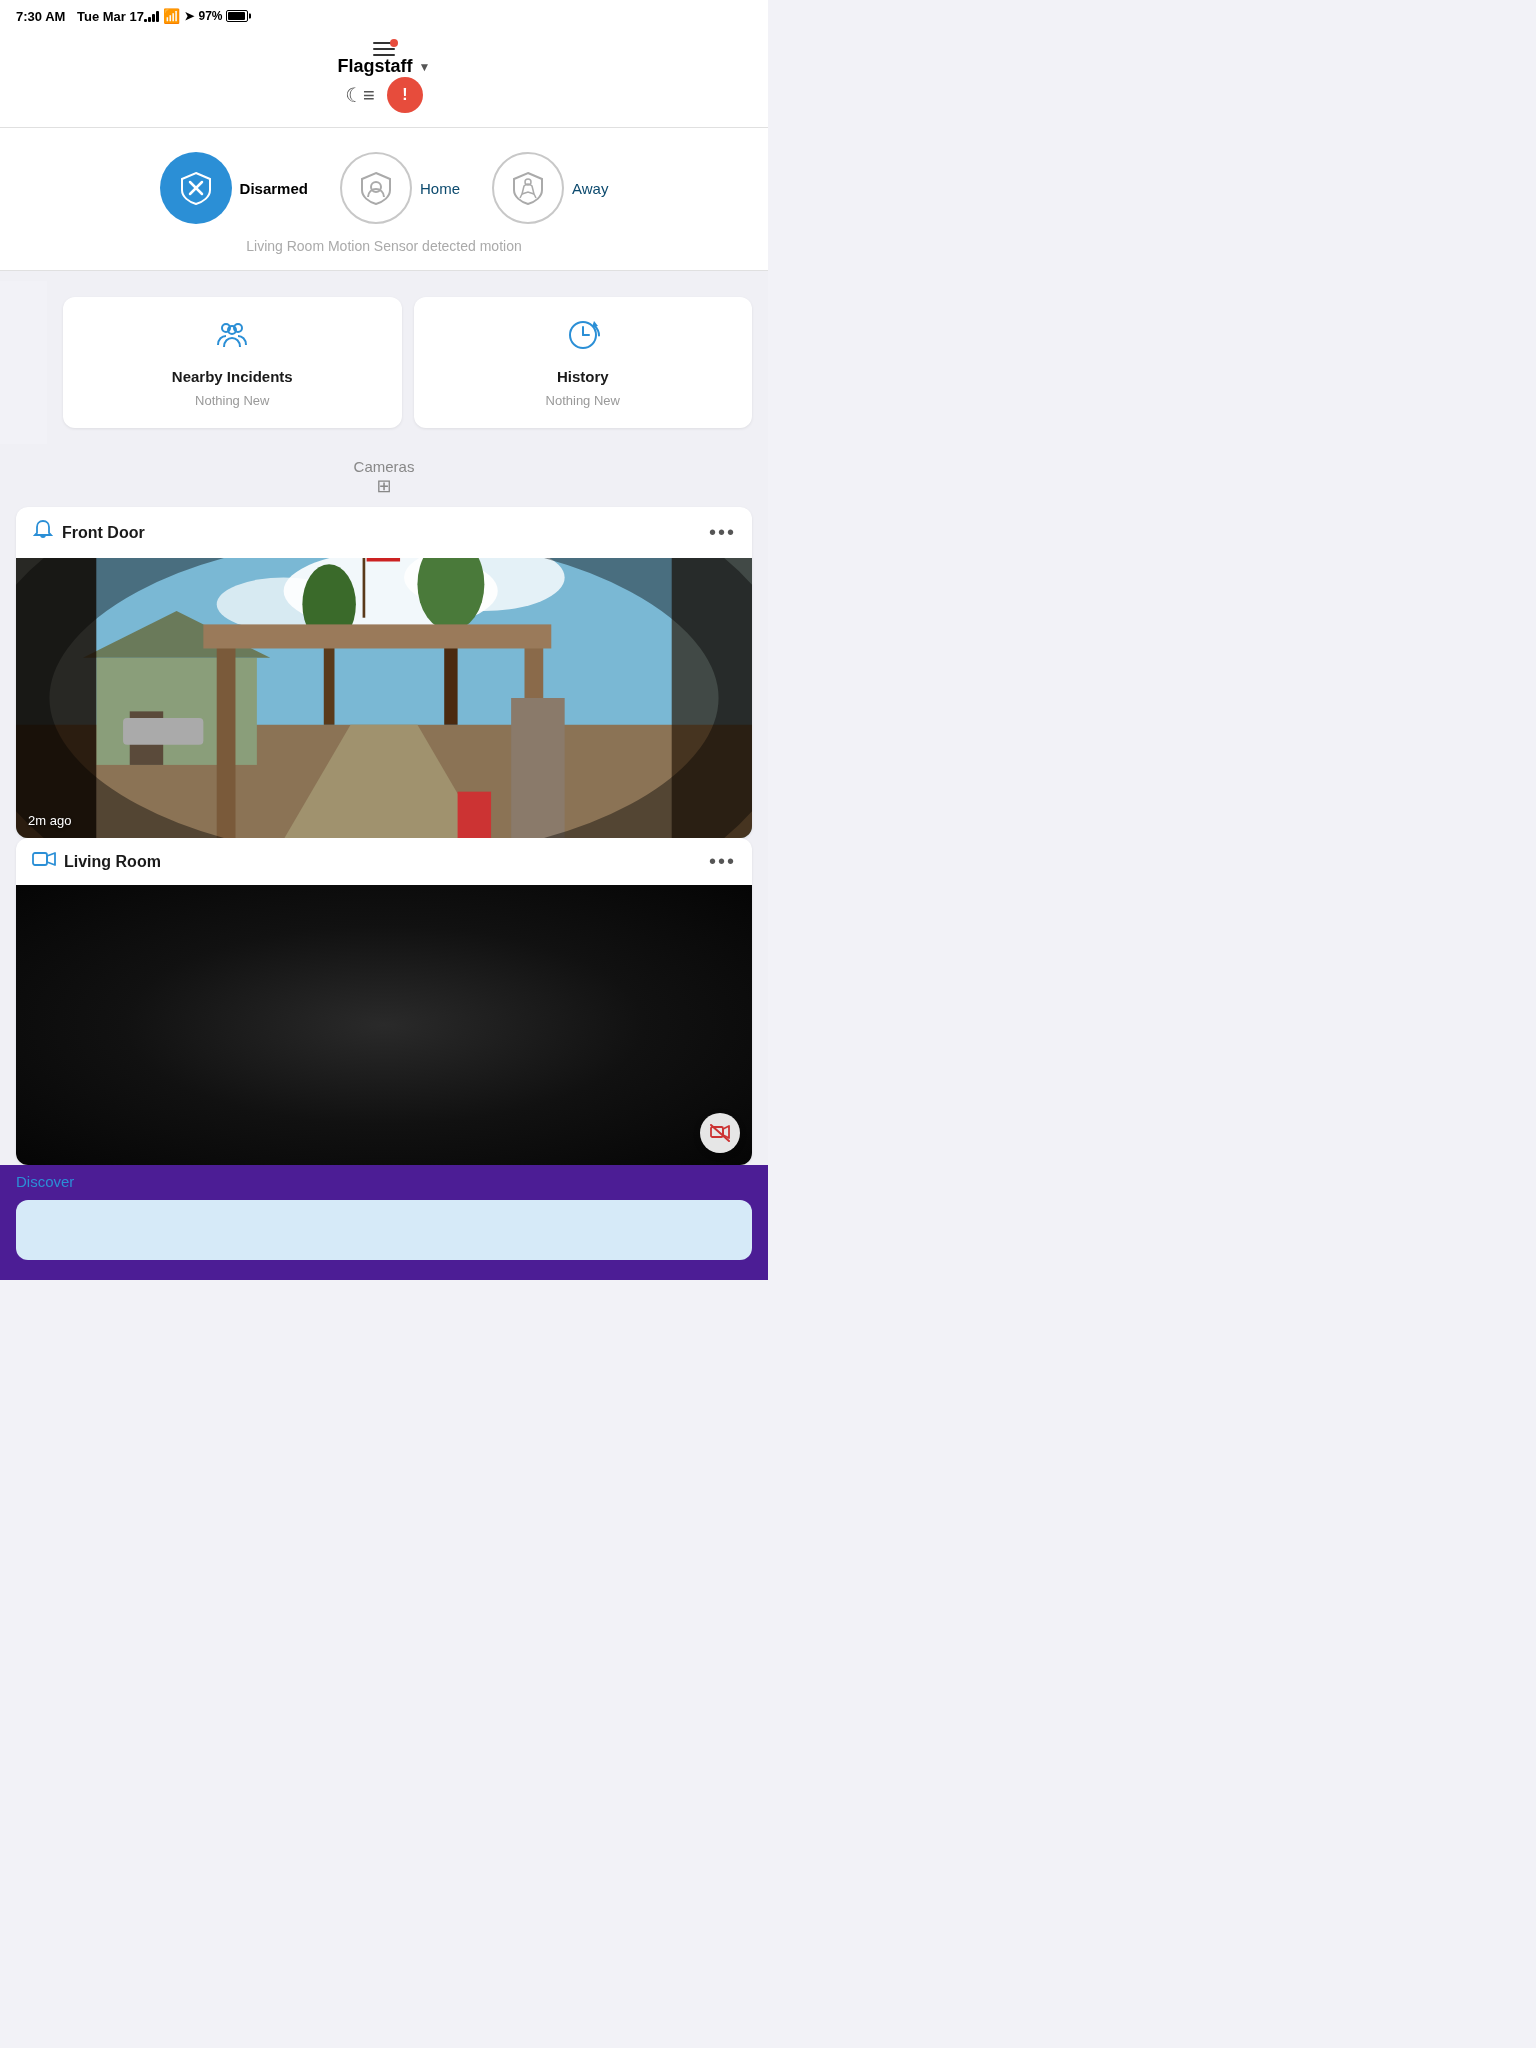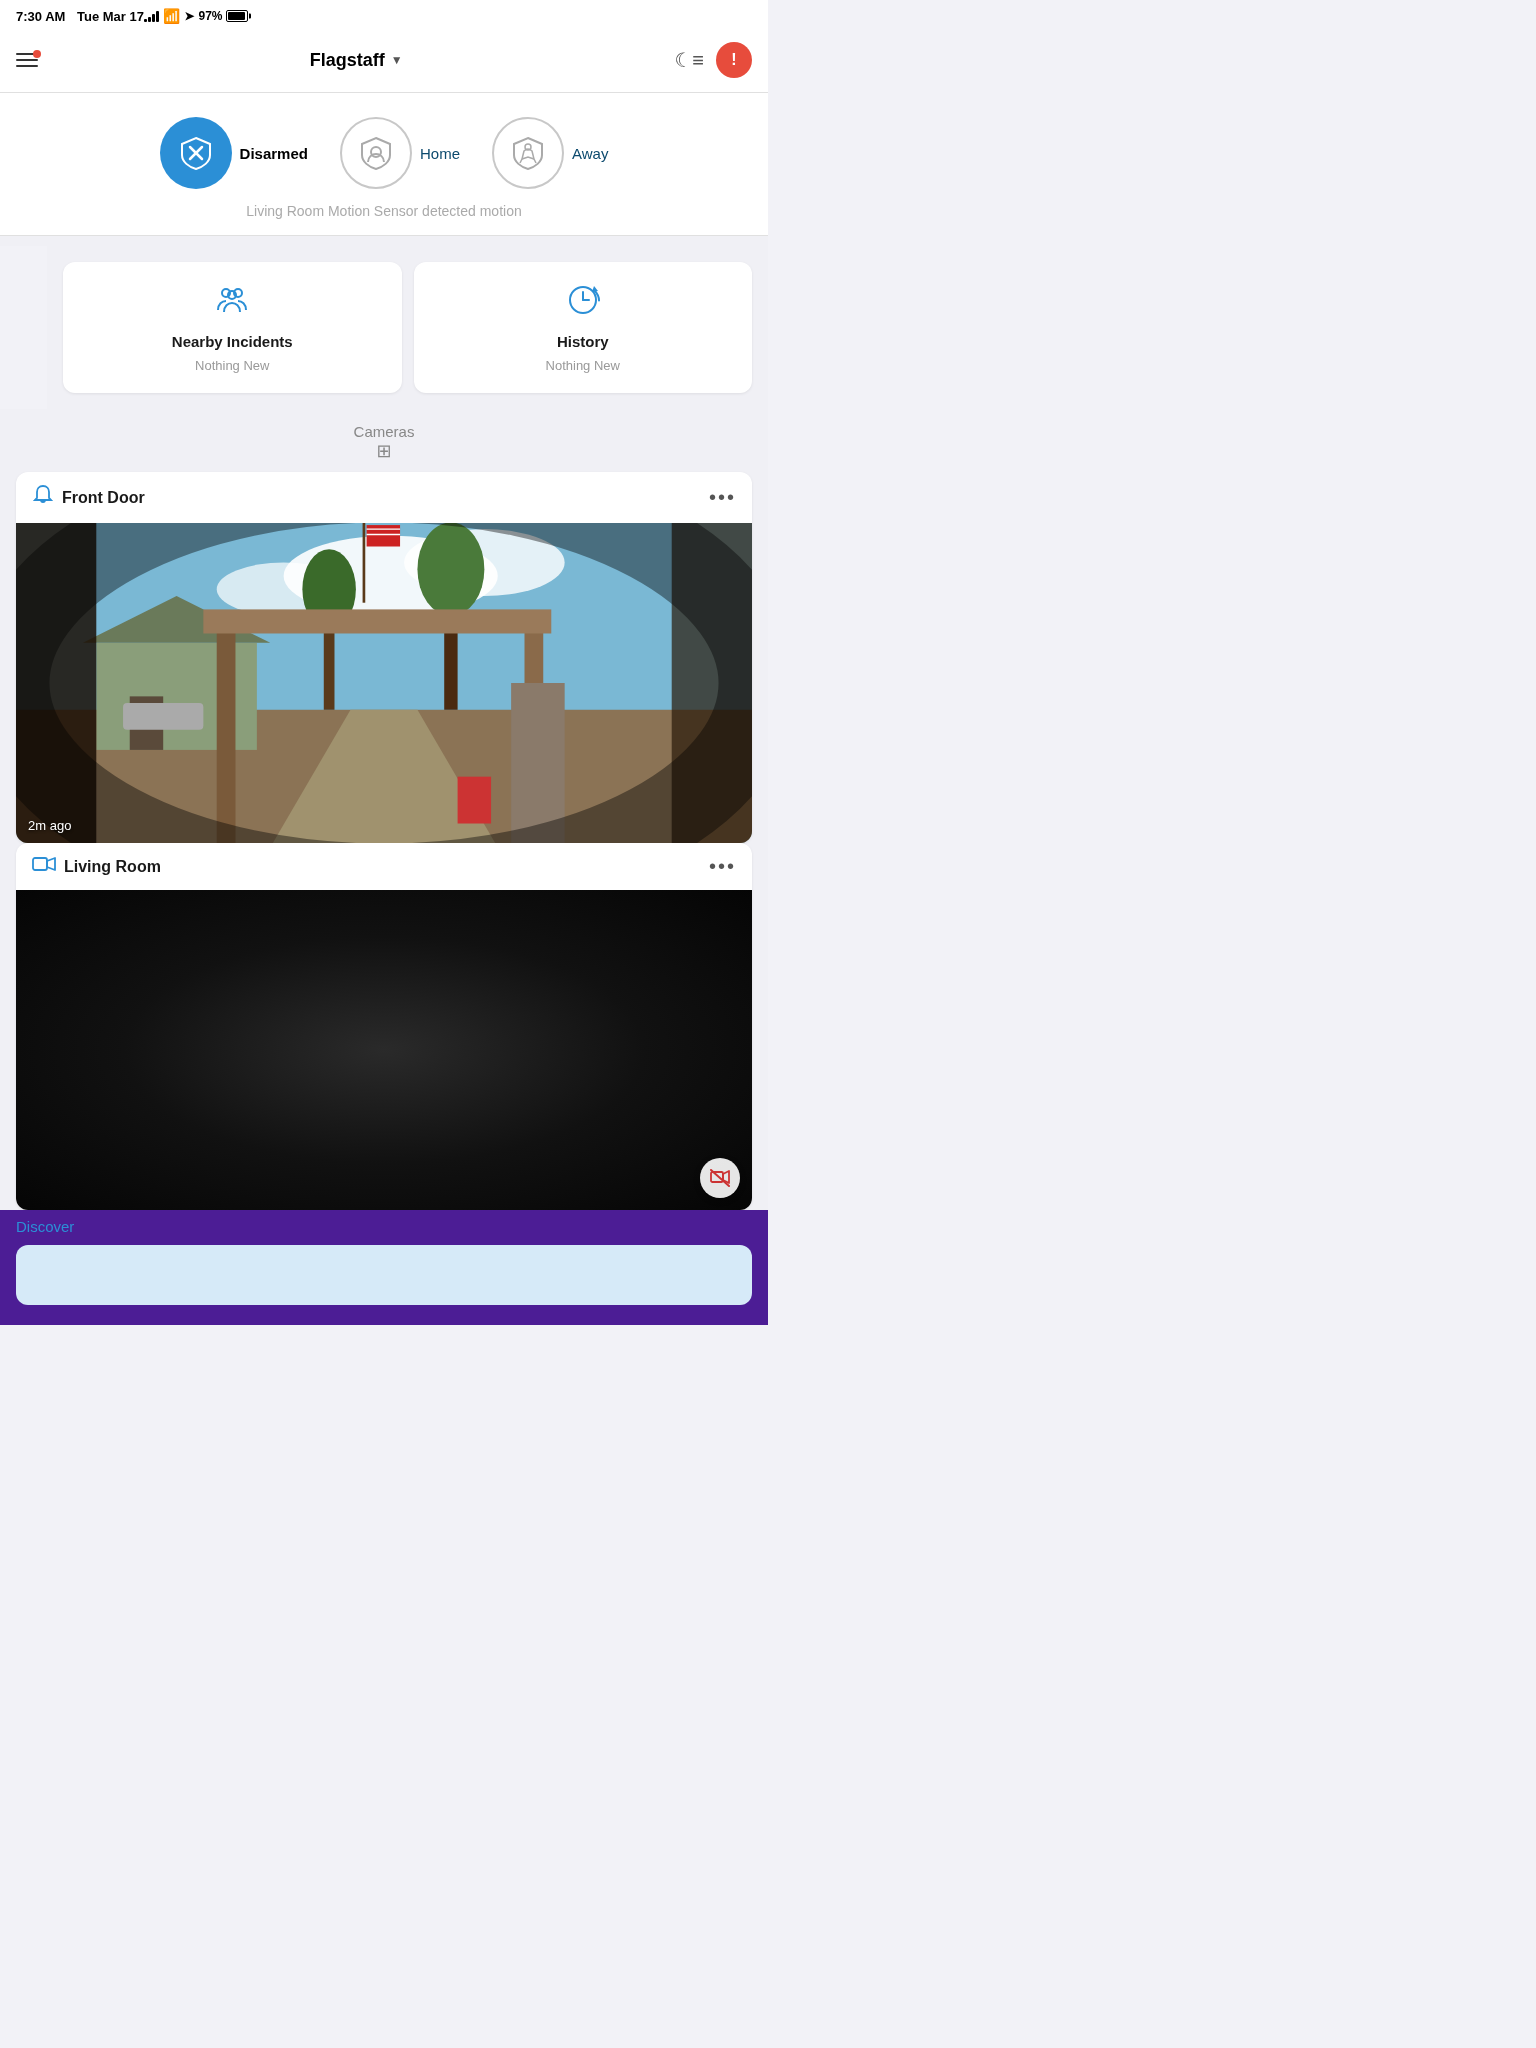--- a/index.html
+++ b/index.html
@@ -55,20 +55,21 @@
     .battery-fill { background: #000; height: 100%; border-radius: 1px; width: 92%; }
 
     
     .header {
       background: #fff;
       padding: 10px 16px 14px;
       display: flex;
       justify-content: space-between;
       align-items: center;
       border-bottom: 1px solid #e0e0e0;
+      flex-direction: column;
     }
     .hamburger-btn {
       display: flex;
       flex-direction: column;
       gap: 4px;
       cursor: pointer;
       position: relative;
     }
     .hamburger-line { width: 22px; height: 2px; background: #333; border-radius: 1px; }
     .hamburger-dot {
@@ -212,21 +213,21 @@
       justify-content: space-between;
       align-items: center;
       padding: 12px 16px;
     }
     .camera-name-row { display: flex; align-items: center; gap: 8px; }
     .camera-icon { font-size: 20px; color: #2b8fd6; }
     .camera-name { font-size: 16px; font-weight: 600; color: #1a1a1a; }
     .camera-more { font-size: 20px; color: #555; cursor: pointer; letter-spacing: 2px; }
     .camera-feed {
       width: 100%;
-      height: 320px;
+      height: 280px;
       position: relative;
       overflow: hidden;
     }
     .camera-feed-dark {
       background: radial-gradient(ellipse at center, #2a2a2a 0%, #111 50%, #050505 100%);
       width: 100%; height: 100%;
     }
     .camera-timestamp {
       position: absolute;
       bottom: 10px;

